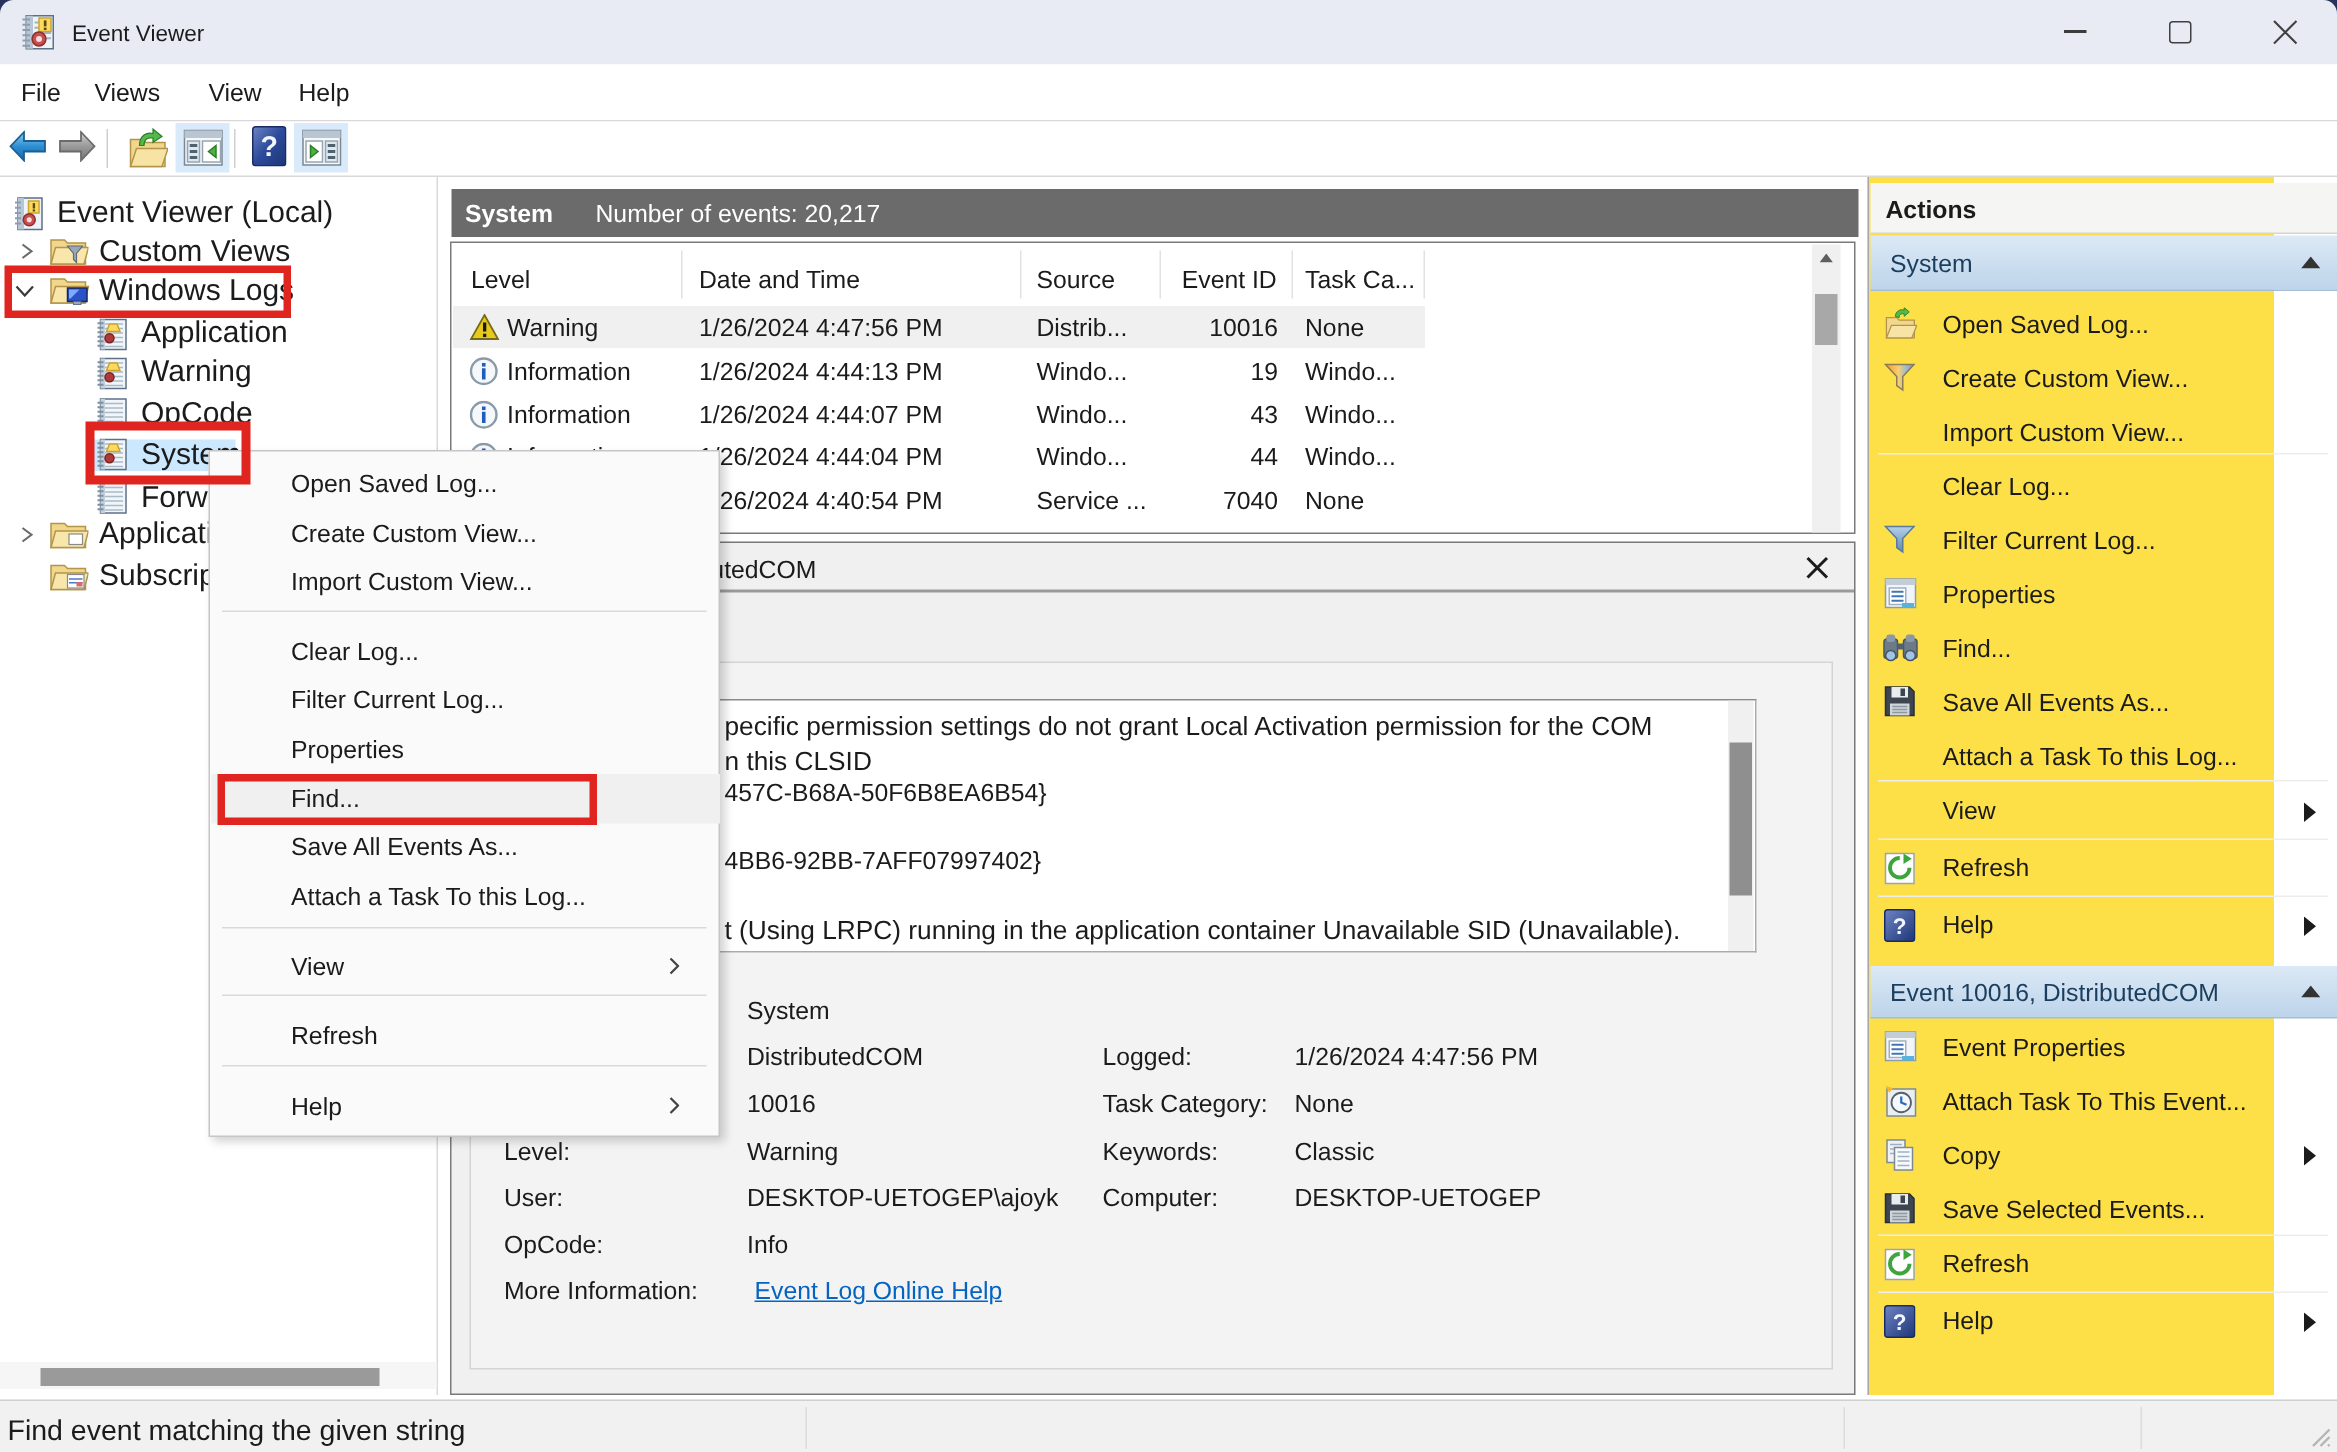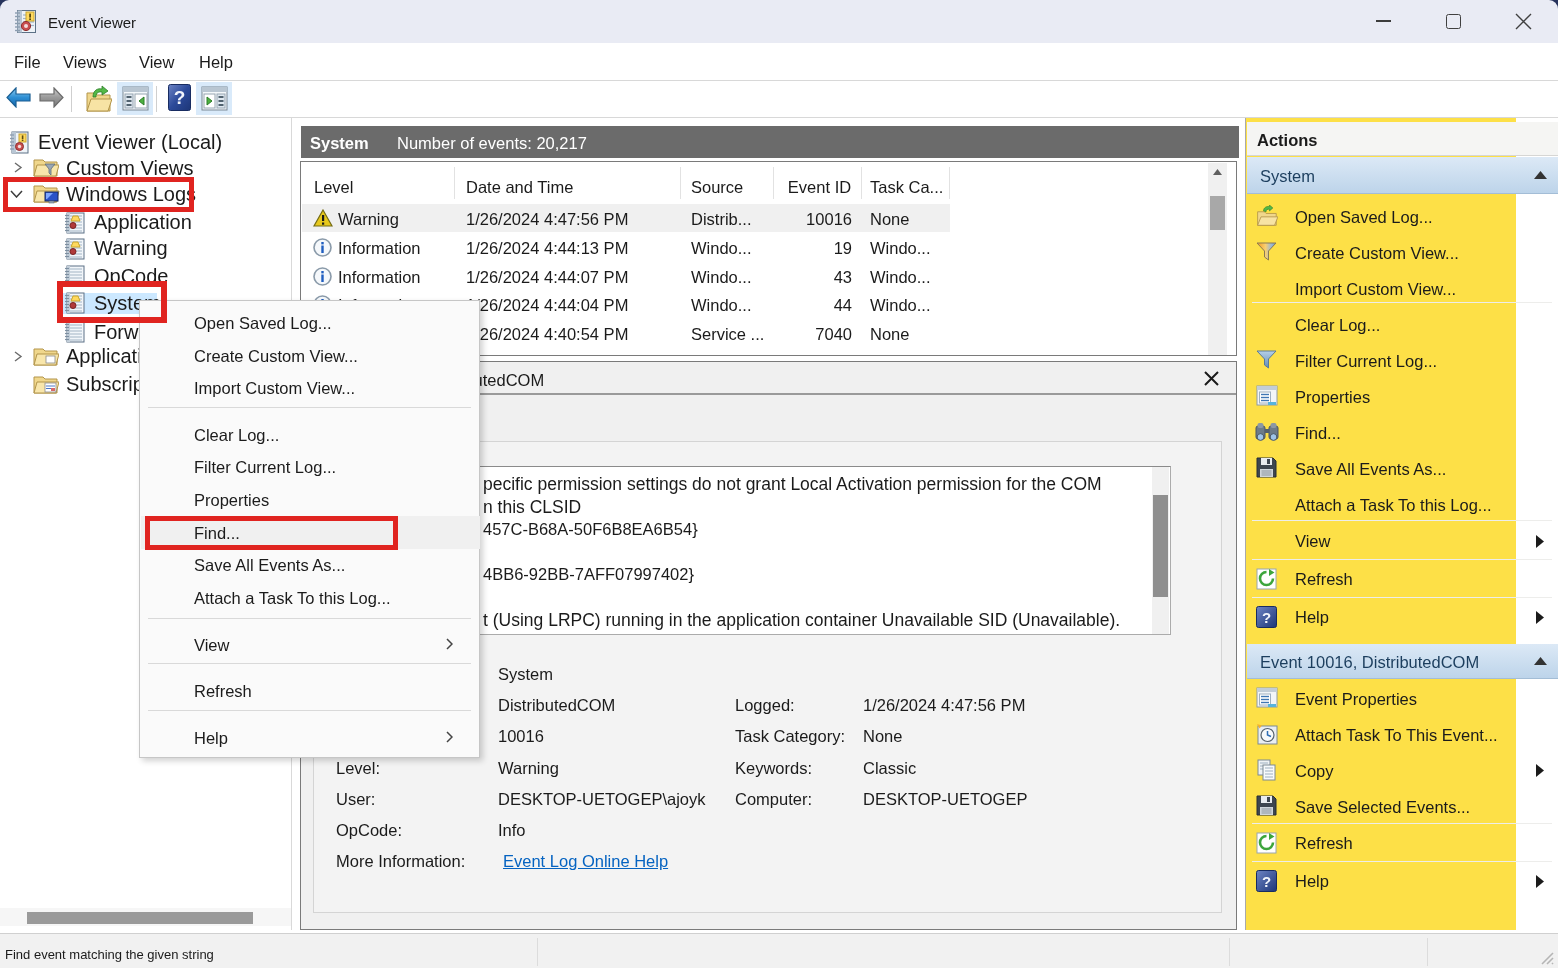--- a/index.html
+++ b/index.html
@@ -631,21 +631,21 @@
   <svg class="a" style="left:306px;top:430px" width="7" height="12" viewBox="0 0 7 12">
       <path d="M1 1 L6 6 L1 11" fill="none" stroke="#444" stroke-width="1.5"></path>
     </svg>
 </div>
 
 <div class="a" style="left:3px;top:177px;width:191px;height:35px;border:5px solid #e02420"></div>
 <div class="a" style="left:57px;top:281px;width:110px;height:42px;border:6px solid #e02420"></div>
 <div class="a" style="left:145px;top:516px;width:253px;height:34px;border:5px solid #e02420"></div>
 
 <div class="a" style="left:0;top:933px;width:1558px;height:35px;background:#f1f1f1;border-top:1px solid #d0d0d0">
-  <div class="tx" style="left:5px;top:12px;font-size:13px">Find event matching the given string</div>
+  <div class="tx" style="left:5px;top:12px;font-size:19px">Find event matching the given string</div>
   <div class="a" style="left:537px;top:4px;width:1px;height:28px;background:#dcdcdc"></div>
   <div class="a" style="left:1229px;top:4px;width:1px;height:28px;background:#dcdcdc"></div>
   <div class="a" style="left:1427px;top:4px;width:1px;height:28px;background:#dcdcdc"></div>
   <svg class="a" style="left:1540px;top:17px" width="14" height="14" viewBox="0 0 14 14">
       <g stroke="#b5b5b5" stroke-width="1.6">
         <line x1="13" y1="2" x2="2" y2="13"></line>
         <line x1="13" y1="7" x2="7" y2="13"></line>
         <line x1="13" y1="12" x2="12" y2="13"></line>
       </g>
     </svg>

